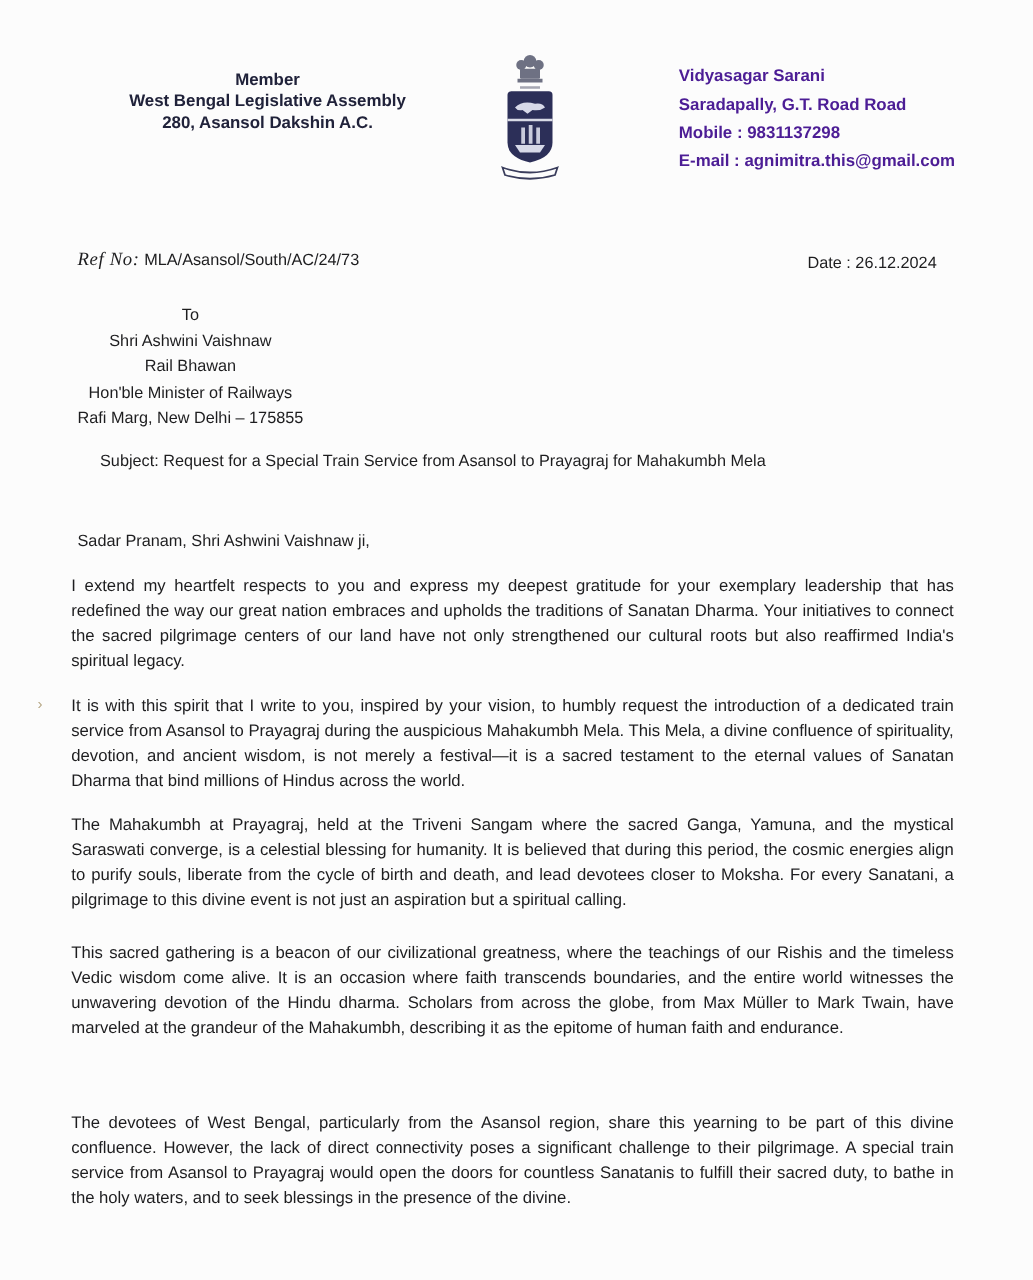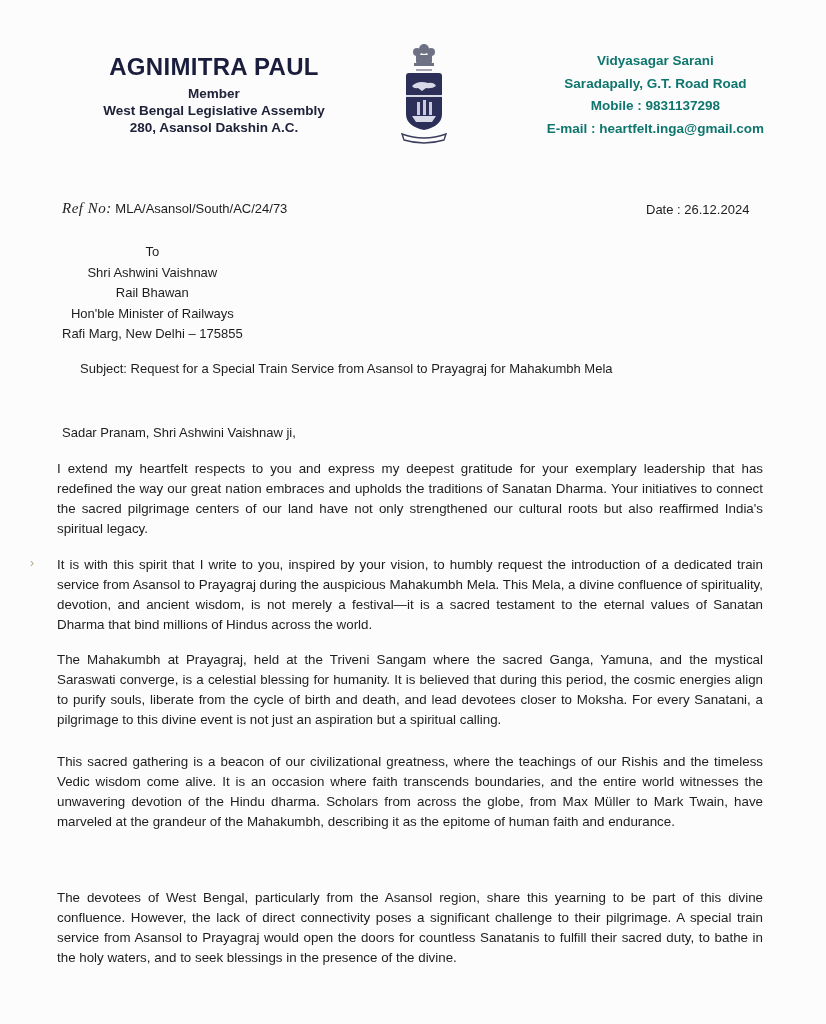--- a/index.html
+++ b/index.html
@@ -13,21 +13,21 @@
   .page { position: absolute; left: 0; top: 0; width: 826px; height: 1024px; background: #fcfcfc; }
 
   
   .lh-left { position: absolute; left: 88px; top: 52px; width: 252px; text-align: center; color: #1c1f3a; }
   .lh-name { font-size: 24px; font-weight: bold; letter-spacing: 0.3px; margin: 0; line-height: 30px; color: #1a1d3c; }
   .lh-sub { font-size: 13.5px; font-weight: bold; line-height: 17px; color: #20223a; }
   .lh-sub.member { margin-top: 3px; }
 
   .emblem { position: absolute; left: 398px; top: 42px; width: 52px; height: 104px; }
 
-  .lh-right { position: absolute; right: 62px; top: 50px; text-align: center; color: #0f766e; }
+  .lh-right { position: absolute; right: 62px; top: 50px; text-align: left; color: #4c1d95; }
   .lh-right div { font-size: 13.5px; font-weight: bold; line-height: 22.5px; }
 
   
   .ref { position: absolute; left: 62px; top: 200px; font-size: 13px; }
   .ref .ref-label { font-family: Liberation Serif, serif; font-style: italic; font-size: 15px; letter-spacing: 0.5px; }
   .date { position: absolute; left: 646px; top: 202px; font-size: 13px; }
 
   .recipient { position: absolute; left: 62px; top: 242px; font-size: 13px; line-height: 20.5px; text-align: center; }
 
   .subject { position: absolute; left: 80px; top: 361px; font-size: 13px; }
@@ -46,21 +46,20 @@
   .p5 { top: 888px; }
 
   .margin-mark { position: absolute; left: 30px; top: 556px; width: 14px; height: 14px; color: #b7a886; font-size: 12px; line-height: 14px; }
 </style>
 </head>
 <body>
 
 <div class="page">
 
   <div class="lh-left">
-    <div class="lh-name">AGNIMITRA PAUL</div>
     <div class="lh-sub member">Member</div>
     <div class="lh-sub">West Bengal Legislative Assembly</div>
     <div class="lh-sub">280, Asansol Dakshin A.C.</div>
   </div>
 
   <div class="emblem">
     <svg width="52" height="104" viewBox="0 0 52 104">
 
       <g fill="#4b4f66" opacity="0.8">
         <ellipse cx="26" cy="7" rx="5" ry="5"></ellipse>
@@ -82,21 +81,21 @@
       <rect x="31" y="60" width="3" height="13" fill="#c9cbdc"></rect>
 
       <path d="M4 92 Q26 100 48 92 L46 98 Q26 104 6 98 Z" fill="none" stroke="#3a3d5c" stroke-width="1.4"></path>
     </svg>
   </div>
 
   <div class="lh-right">
     <div>Vidyasagar Sarani</div>
     <div>Saradapally, G.T. Road Road</div>
     <div>Mobile : 9831137298</div>
-    <div>E-mail : heartfelt.inga@gmail.com</div>
+    <div>E-mail : agnimitra.this@gmail.com</div>
   </div>
 
   <div class="ref">
     <span class="ref-label">Ref No:</span><span> MLA/Asansol/South/AC/24/73</span>
   </div>
   <div class="date">Date : 26.12.2024</div>
 
   <div class="recipient">
     <div>To</div>
     <div>Shri Ashwini Vaishnaw</div>

